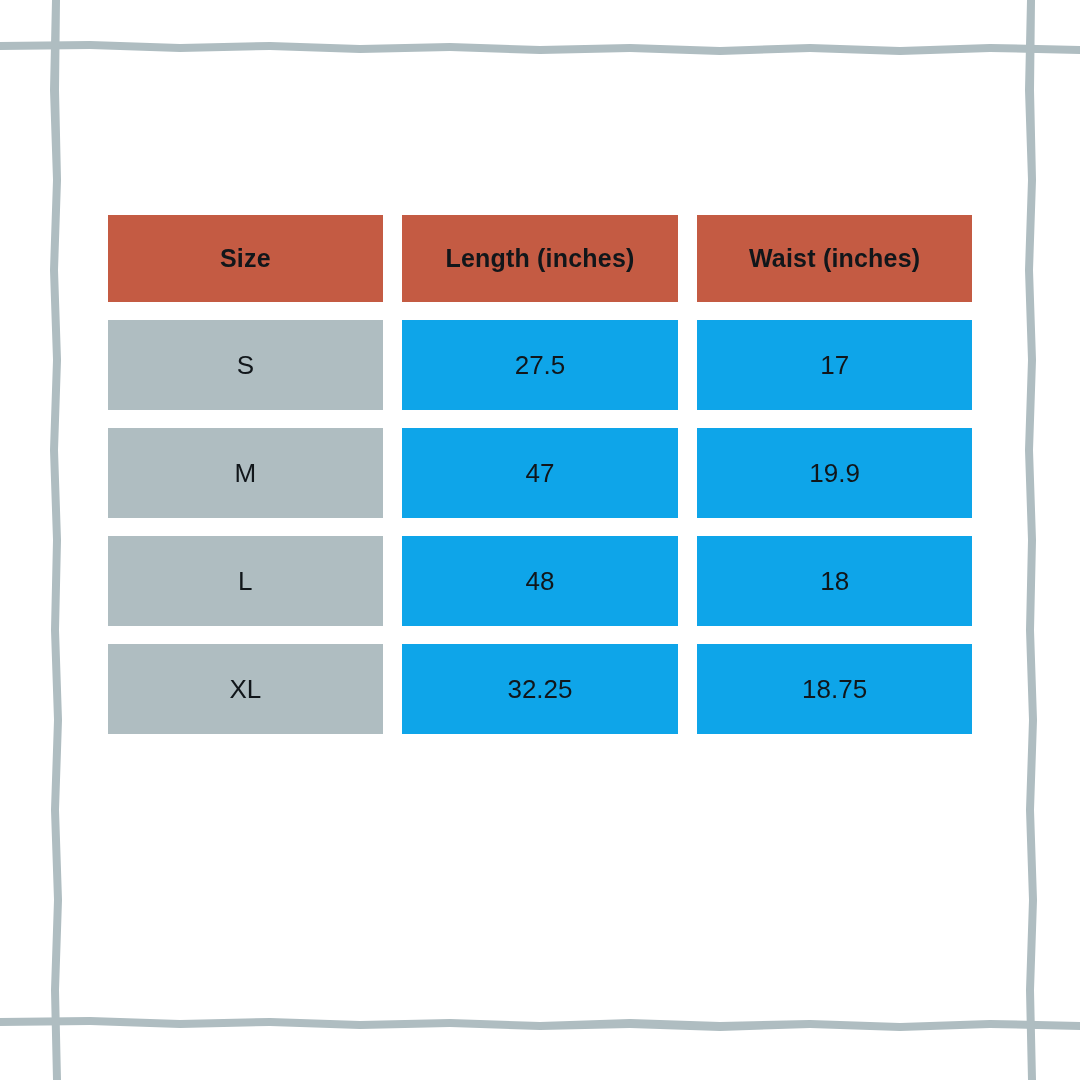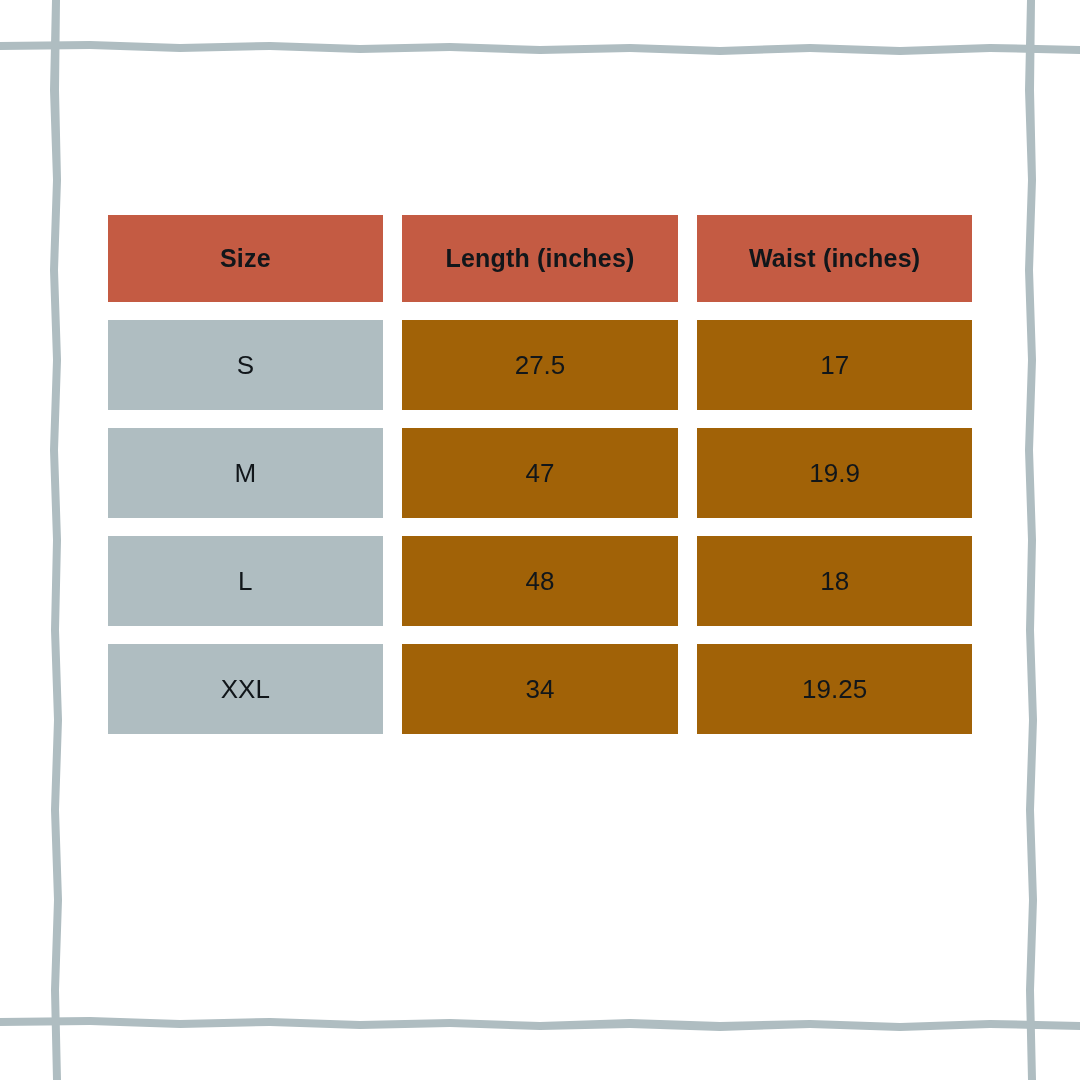--- a/index.html
+++ b/index.html
@@ -76,21 +76,21 @@
   .size-table tbody td {
     height: 90px;
     font-size: 26px;
     font-weight: normal;
   }
 
   .size-table tbody td.cell-size {
     background: #afbdc1;
   }
   .size-table tbody td.cell-value {
-    background: #a16207;
+    background: #0ea5e9;
     text-align: center;
   }
 </style>
 </head>
 <body>
 
 <div id="page-root">
 
   <div class="frame-layer">
     <svg viewBox="0 0 1080 1080" xmlns="http://www.w3.org/2000/svg" aria-hidden="true">
@@ -135,21 +135,21 @@
           <td class="cell-size">M</td>
           <td class="cell-value">47</td>
           <td class="cell-value">19.9</td>
         </tr>
         <tr>
           <td class="cell-size">L</td>
           <td class="cell-value">48</td>
           <td class="cell-value">18</td>
         </tr>
         <tr>
-          <td class="cell-size">XXL</td>
-          <td class="cell-value">34</td>
-          <td class="cell-value">19.25</td>
+          <td class="cell-size">XL</td>
+          <td class="cell-value">32.25</td>
+          <td class="cell-value">18.75</td>
         </tr>
       </tbody>
     </table>
   </div>
 
 </div>
 
 </body></html>

